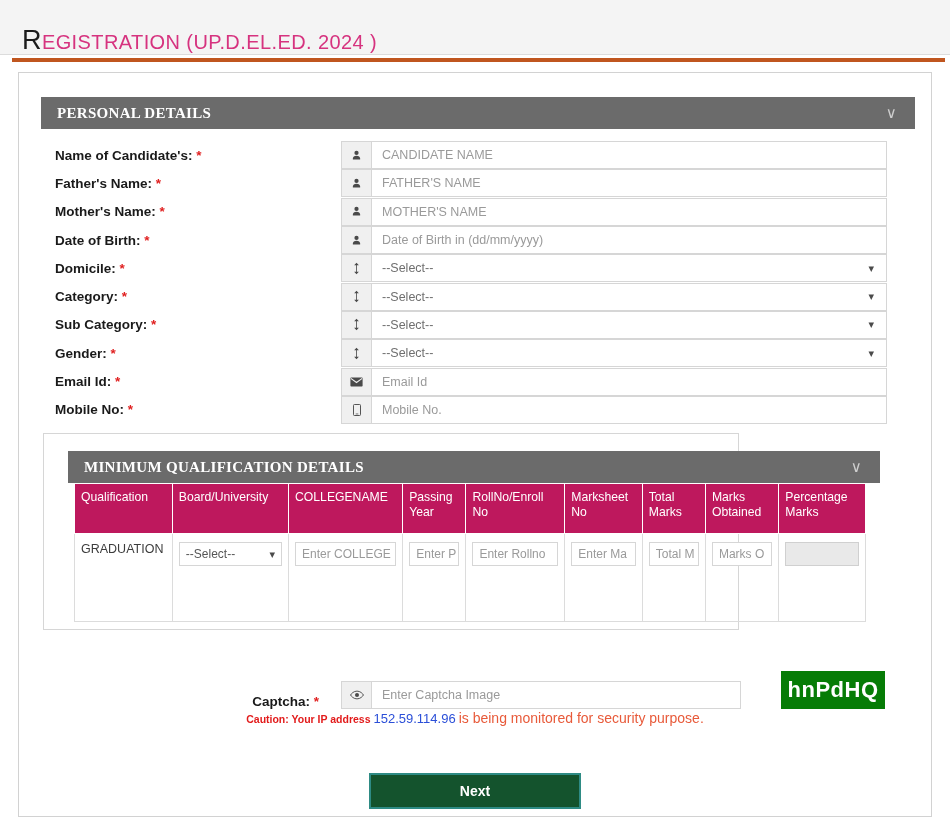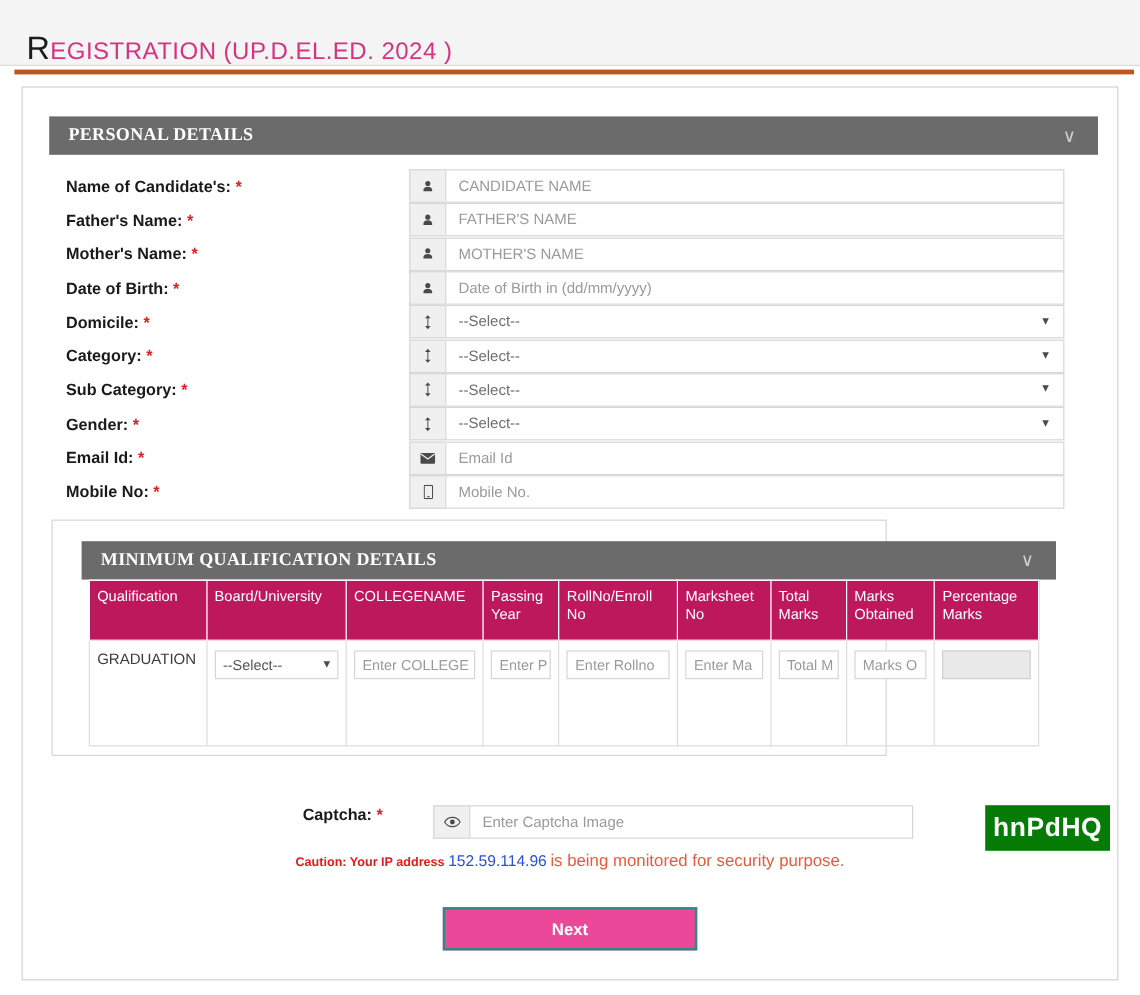--- a/index.html
+++ b/index.html
@@ -214,22 +214,21 @@
     border-color: #d0d0d0;
   }
 
   
   .captcha-row {
     position: absolute;
     top: 598px;
     left: 0;
     width: 100%;
     display: flex;
-    align-items: flex-start;
-    gap: 20px;
+    align-items: flex-end;
   }
   .captcha-label {
     width: 322px;
     text-align: right;
     padding-right: 22px;
     font-size: 13.5px;
     font-weight: bold;
     color: #1a1a1a;
   }
   .captcha-ctl {
@@ -276,29 +275,30 @@
     position: absolute;
     top: 683px;
     left: 0;
     width: 100%;
     display: flex;
     justify-content: center;
   }
   .next-btn {
     width: 212px;
     height: 36px;
-    background: #ec4899;
+    background: #14532d;
     border: 2px solid #2e8b84;
     color: #ffffff;
     font-size: 14px;
     font-weight: bold;
     display: flex;
     align-items: center;
     justify-content: center;
     cursor: pointer;
+    margin-top: 17px;
   }
 </style>
 </head>
 <body>
 
 <div class="topbar">
   <div class="page-title">
     <span class="first">R</span><span class="rest">EGISTRATION (UP.D.EL.ED. 2024 )</span>
   </div>
 </div>

